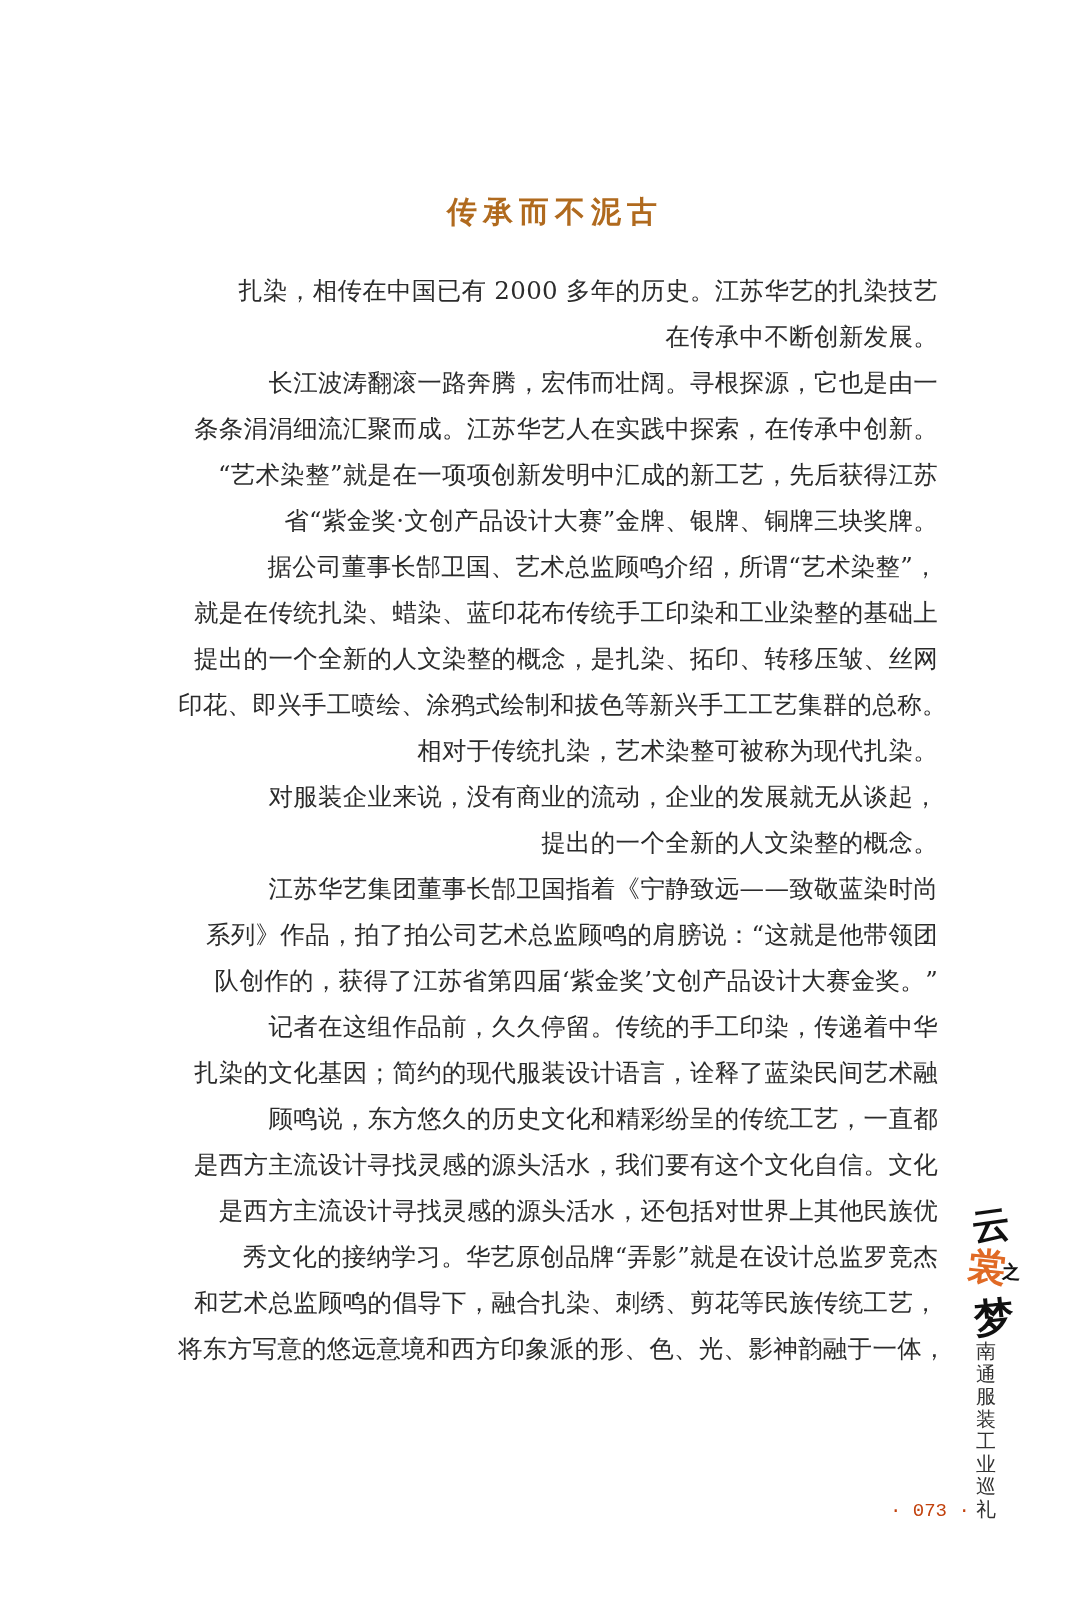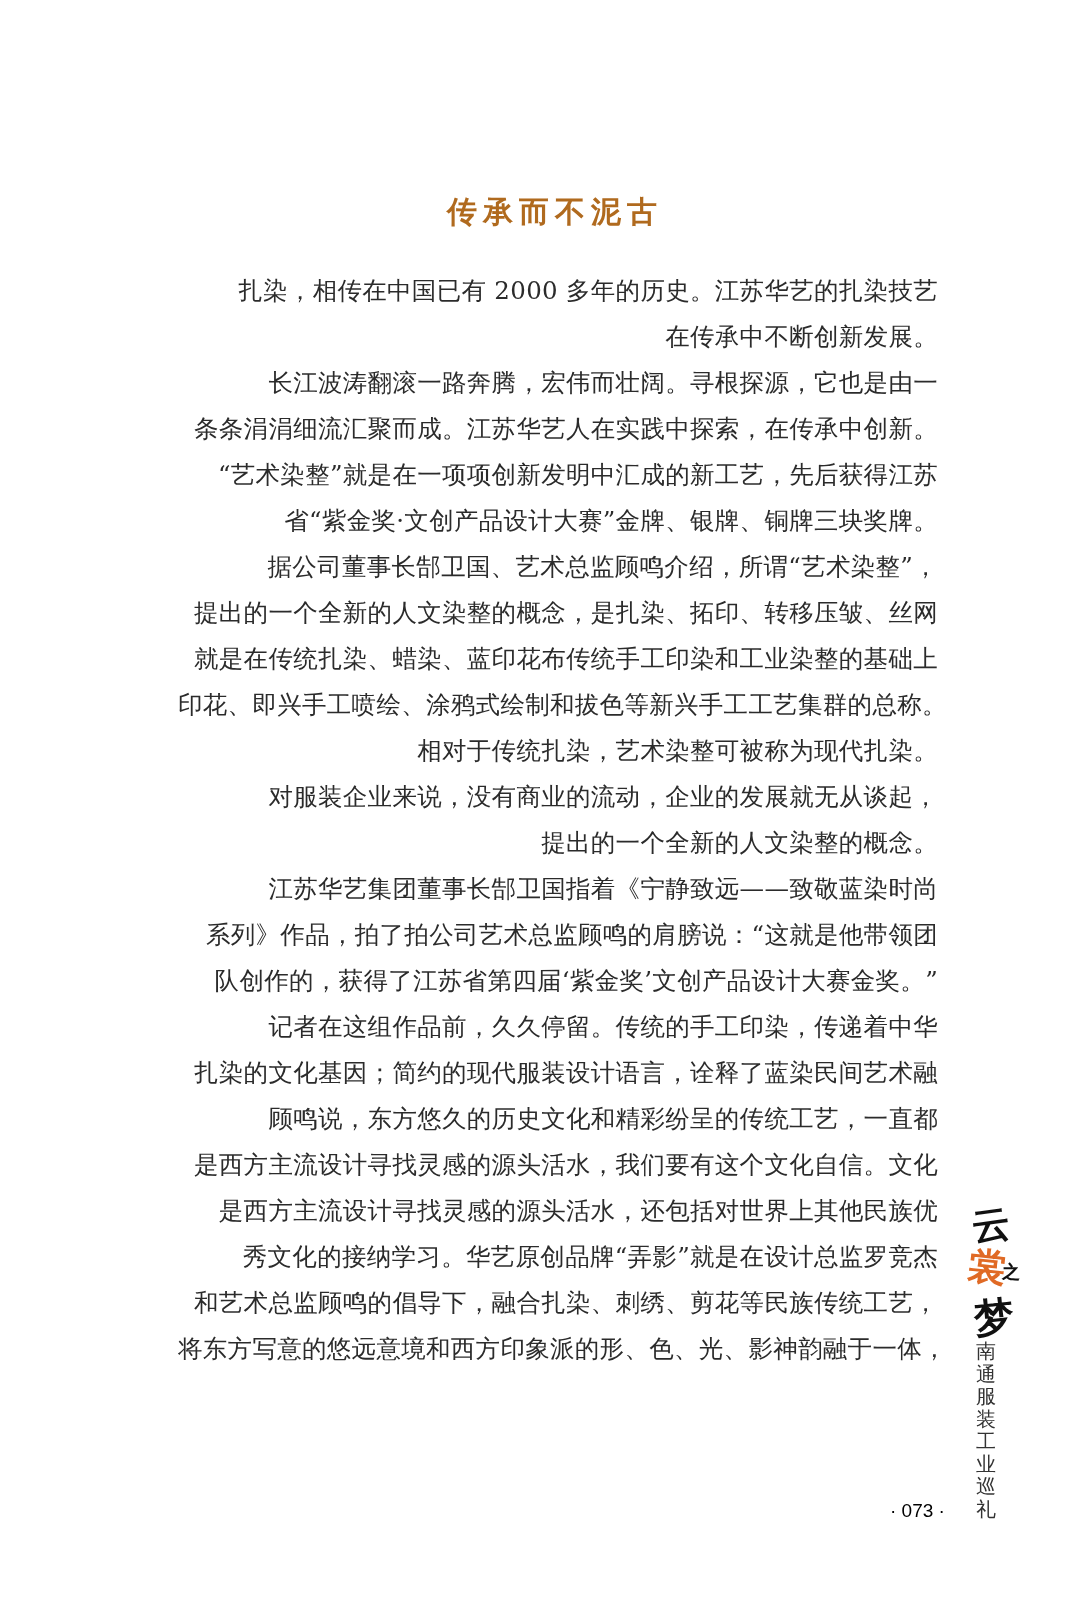--- a/index.html
+++ b/index.html
@@ -15,38 +15,38 @@
     .side { position: absolute; left: 968px; top: 1200px; width: 60px; }
     .calli { position: relative; width: 60px; height: 140px; }
     .calli span { position: absolute; font-family: "DejaVu Serif", serif; font-weight: bold; }
     .c1 { left: 4px; top: 0; font-size: 38px; color: #111; transform: rotate(-8deg); }
     .c2 { left: 0; top: 42px; font-size: 38px; color: #e06a25; transform: rotate(6deg); }
     .c3 { left: 34px; top: 60px; font-size: 18px; color: #111; }
     .c4 { left: 6px; top: 90px; font-size: 40px; color: #111; transform: rotate(-6deg); }
     .vtext { position: absolute; left: 974px; top: 1340px; width: 24px; font-family: "DejaVu Sans", sans-serif;
              font-size: 20px; line-height: 22.5px; color: #333; text-align: center; }
     .vtext span { display: block; }
-    .pagenum { position: absolute; left: 890px; top: 1500px; font-family: Liberation Sans, sans-serif;
-               font-size: 19px; color: #000000; }
+    .pagenum { position: absolute; left: 890px; top: 1500px; font-family: Liberation Mono, monospace;
+               font-size: 19px; color: #c2410c; }
   </style>
 </head>
 <body>
 
 <div class="title">传承而不泥古</div>
 
 <div class="body">
   <div class="line indent">扎染，相传在中国已有 2000 多年的历史。江苏华艺的扎染技艺</div>
   <div class="line">在传承中不断创新发展。</div>
   <div class="line indent">长江波涛翻滚一路奔腾，宏伟而壮阔。寻根探源，它也是由一</div>
   <div class="line">条条涓涓细流汇聚而成。江苏华艺人在实践中探索，在传承中创新。</div>
   <div class="line">“艺术染整”就是在一项项创新发明中汇成的新工艺，先后获得江苏</div>
   <div class="line">省“紫金奖·文创产品设计大赛”金牌、银牌、铜牌三块奖牌。</div>
   <div class="line indent">据公司董事长郜卫国、艺术总监顾鸣介绍，所谓“艺术染整”，</div>
+  <div class="line">就是在传统扎染、蜡染、蓝印花布传统手工印染和工业染整的基础上</div>
   <div class="line">提出的一个全新的人文染整的概念，是扎染、拓印、转移压皱、丝网</div>
-  <div class="line">就是在传统扎染、蜡染、蓝印花布传统手工印染和工业染整的基础上</div>
   <div class="line">印花、即兴手工喷绘、涂鸦式绘制和拔色等新兴手工工艺集群的总称。</div>
   <div class="line">相对于传统扎染，艺术染整可被称为现代扎染。</div>
   <div class="line indent">对服装企业来说，没有商业的流动，企业的发展就无从谈起，</div>
   <div class="line">提出的一个全新的人文染整的概念。</div>
   <div class="line indent">江苏华艺集团董事长郜卫国指着《宁静致远——致敬蓝染时尚</div>
   <div class="line">系列》作品，拍了拍公司艺术总监顾鸣的肩膀说：“这就是他带领团</div>
   <div class="line">队创作的，获得了江苏省第四届‘紫金奖’文创产品设计大赛金奖。”</div>
   <div class="line indent">记者在这组作品前，久久停留。传统的手工印染，传递着中华</div>
   <div class="line">扎染的文化基因；简约的现代服装设计语言，诠释了蓝染民间艺术融</div>
   <div class="line indent">顾鸣说，东方悠久的历史文化和精彩纷呈的传统工艺，一直都</div>

